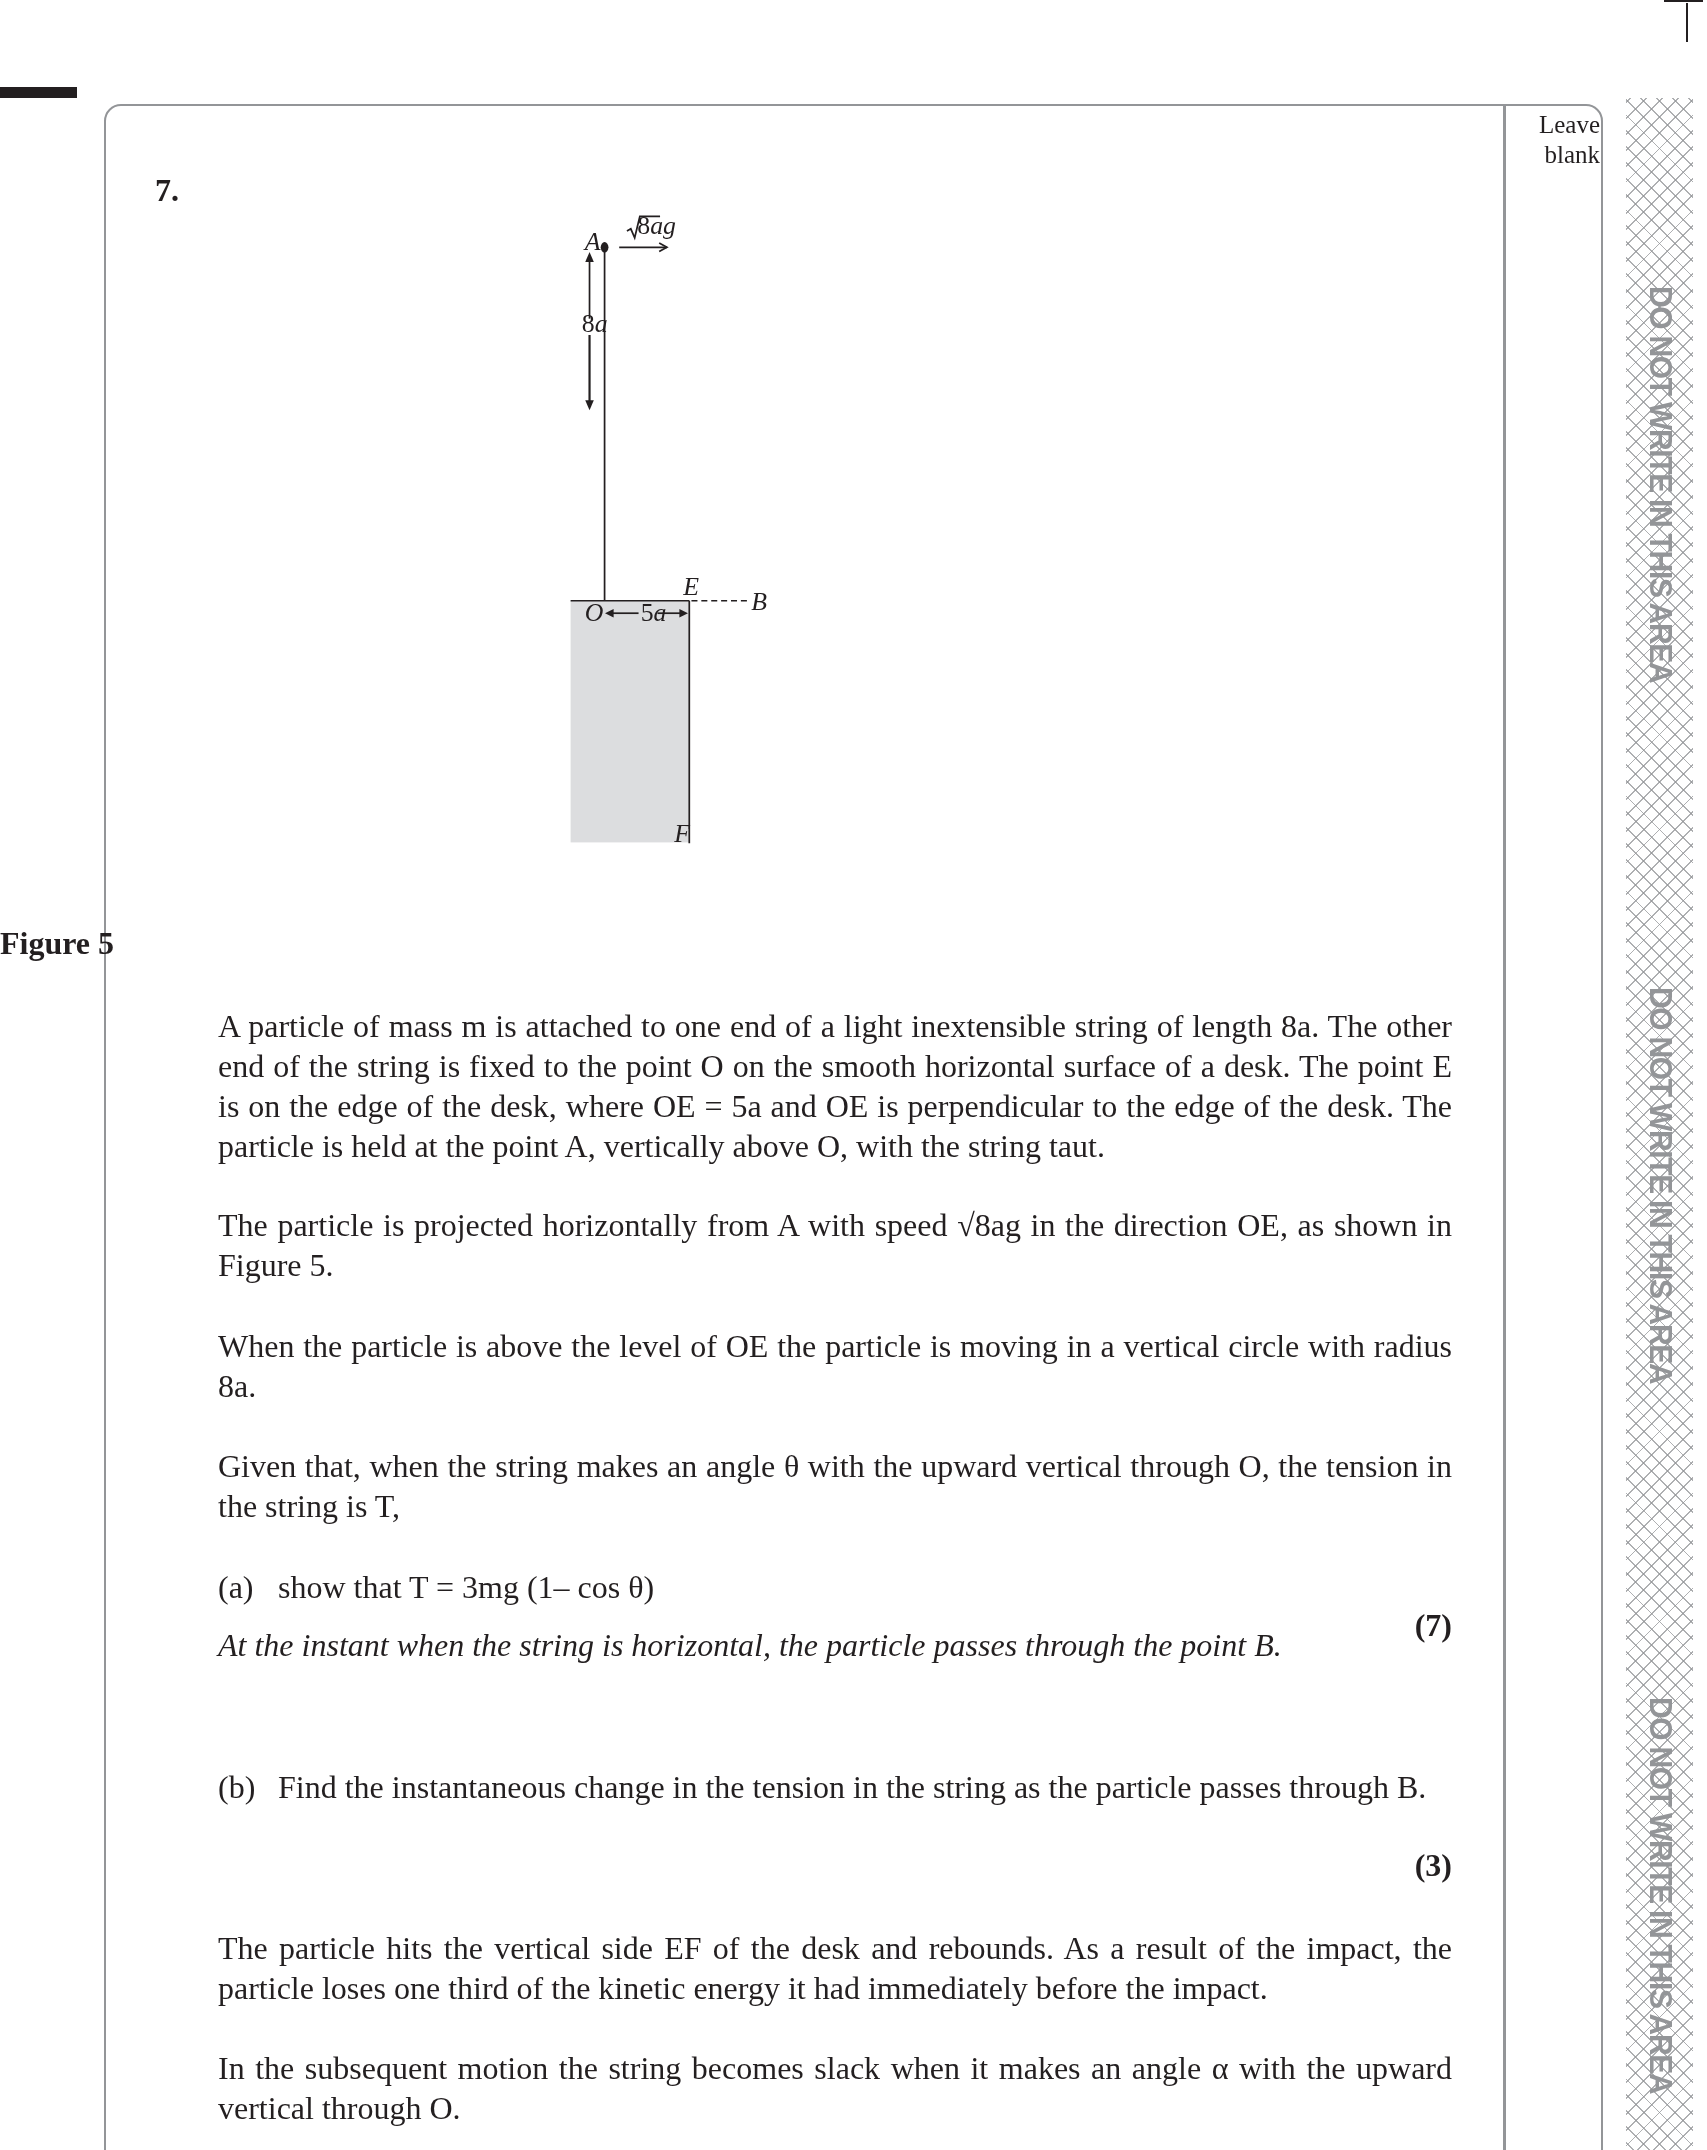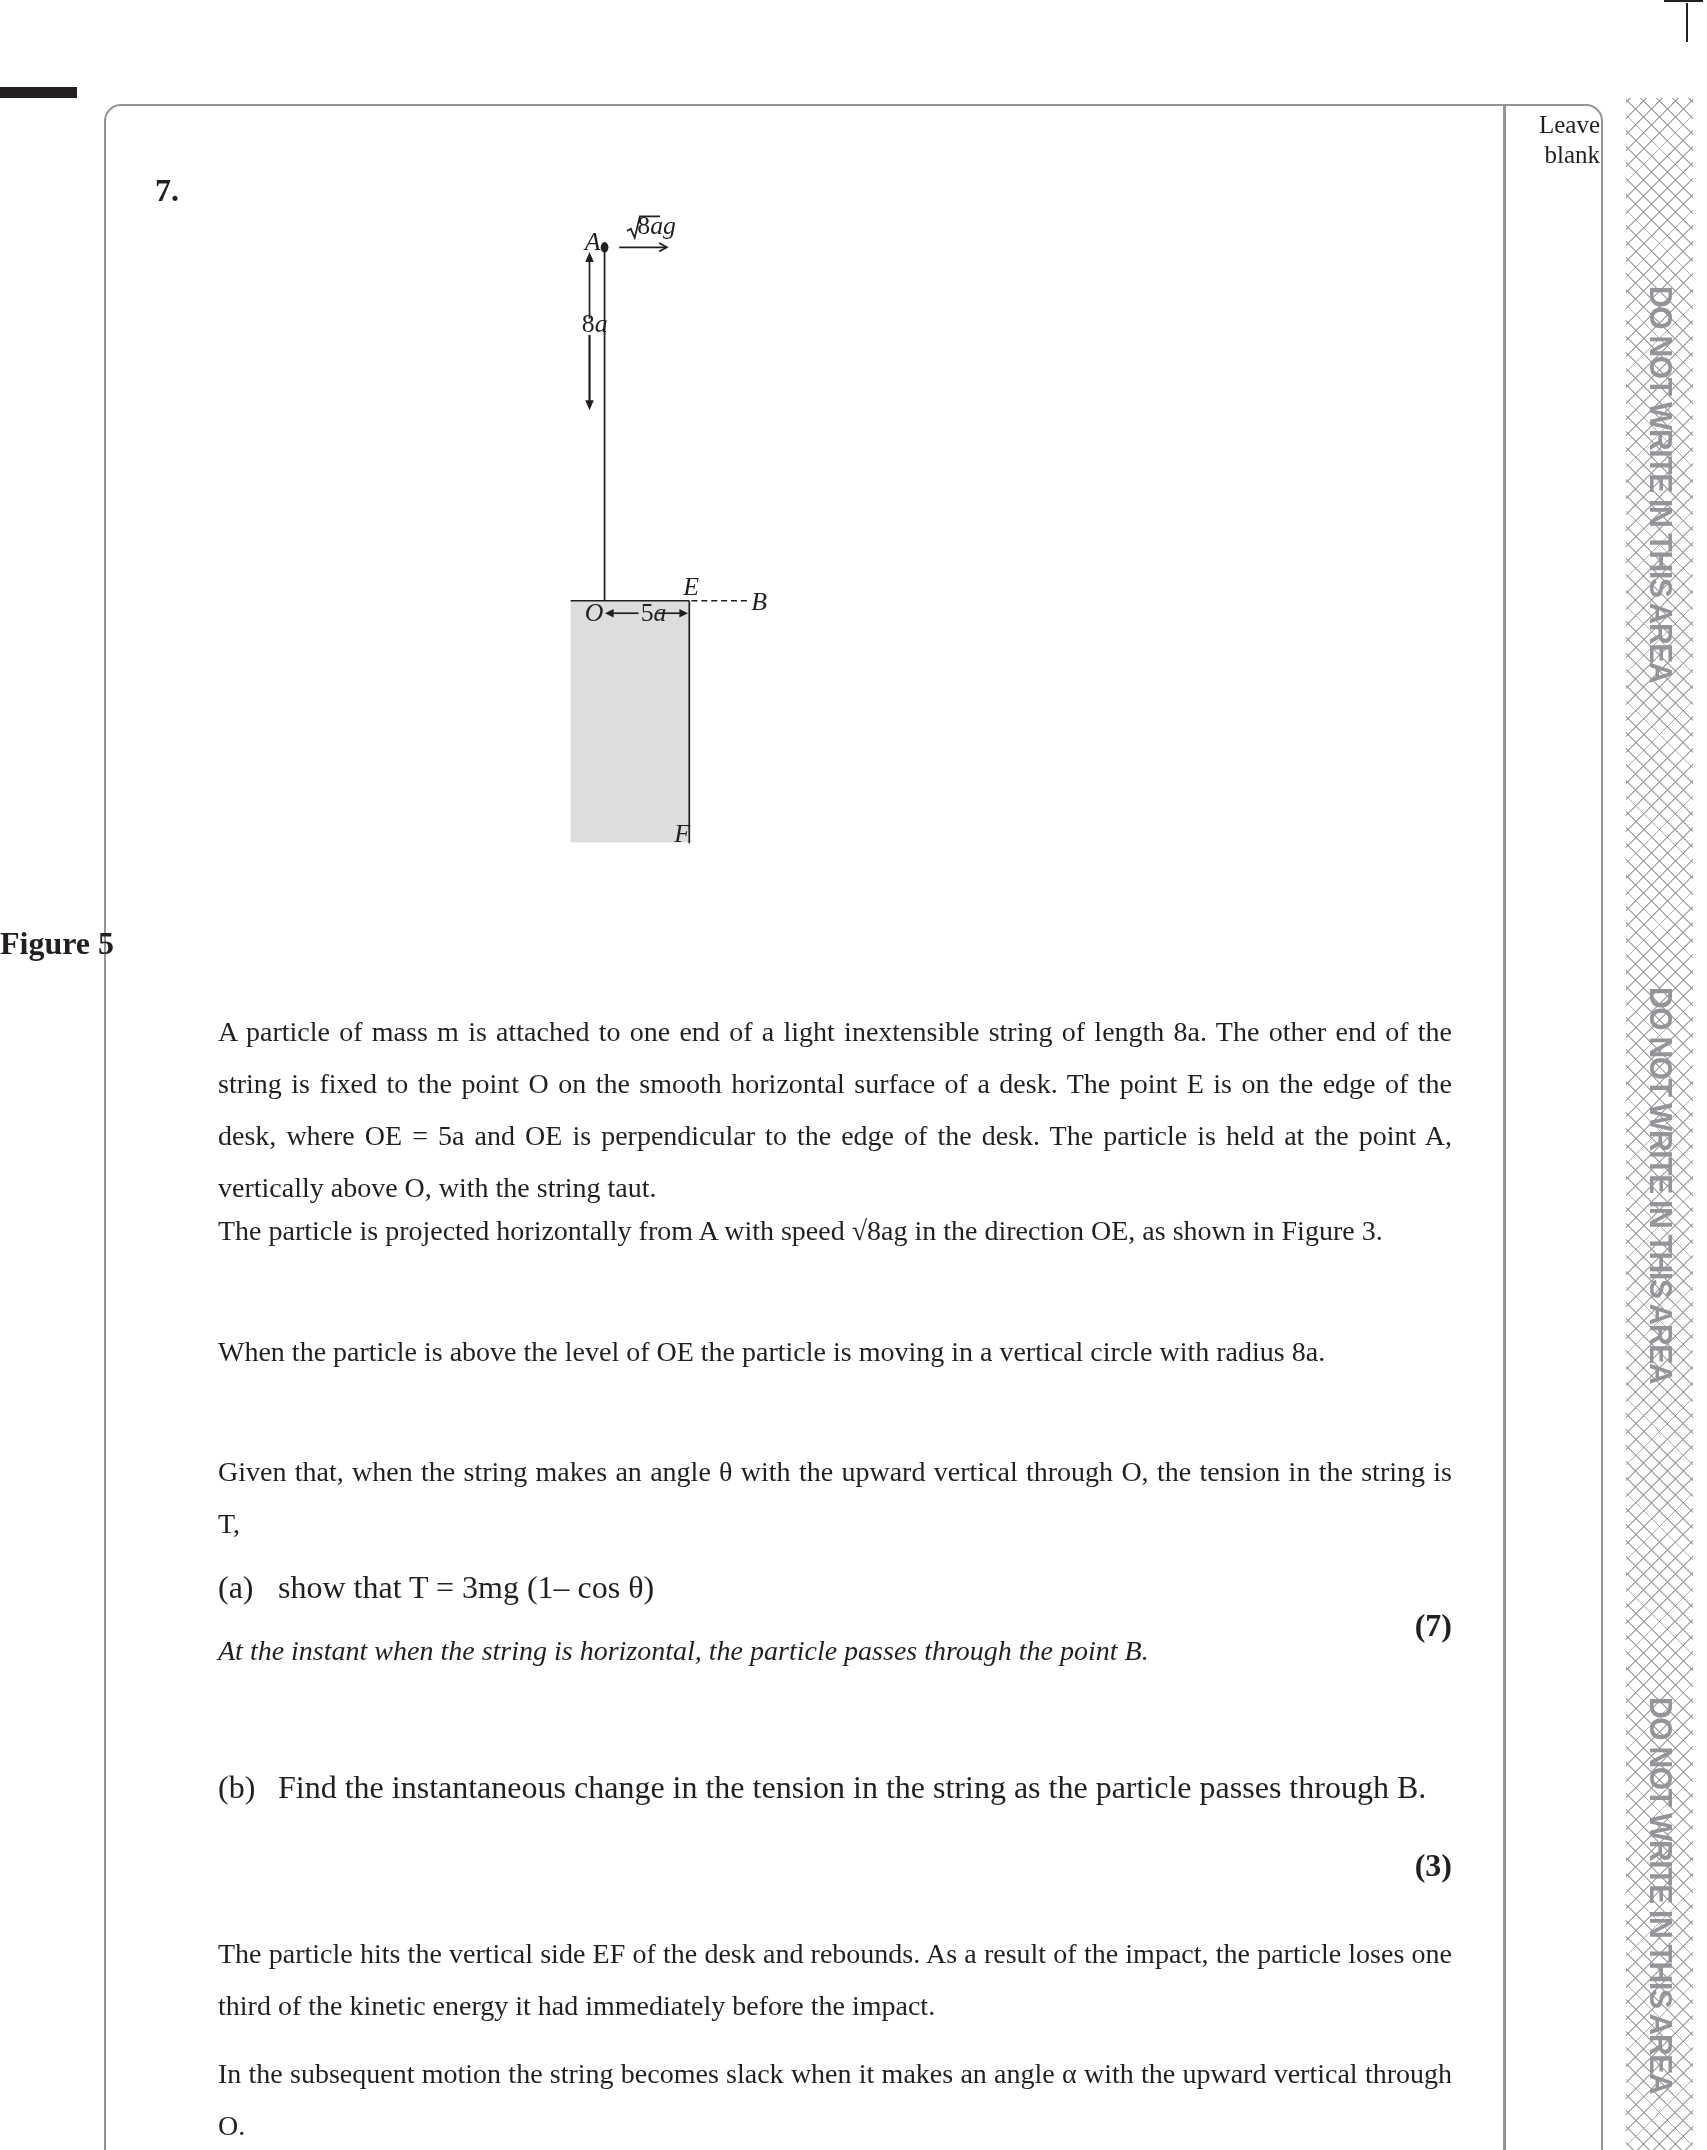--- a/index.html
+++ b/index.html
@@ -17,21 +17,21 @@
            background-image:
              repeating-linear-gradient(45deg, rgba(147,149,152,0.75) 0 1.3px, transparent 1.3px 11.2px),
              repeating-linear-gradient(-45deg, rgba(147,149,152,0.75) 0 1.3px, transparent 1.3px 11.2px); }
   .dnw { position:absolute; left:1626px; width:67px; display:flex; align-items:center; justify-content:center; }
   .dnw span { writing-mode:vertical-rl; font-family:"Liberation Sans","DejaVu Sans",sans-serif;
               font-weight:bold; font-size:30px; letter-spacing:-1.3px; color:#939598;
               transform:scaleX(1.05); white-space:nowrap; }
   .qnum { position:absolute; left:155px; top:172px; font-size:32px; font-weight:bold; }
   .fig-caption { position:absolute; left:0; width:1505px; top:925px; text-align:left;
                  font-size:32px; font-weight:bold; }
-  .body-text { position:absolute; left:218px; width:1234px; font-size:28px; line-height:52px;
+  .body-text { position:absolute; left:218px; width:1234px; font-size:32px; line-height:40px;
                text-align:justify; }
   .marks { position:absolute; right:255px; font-size:32px; font-weight:bold; }
   .part { position:absolute; left:218px; width:1234px; font-size:32px; line-height:40px; }
   .part .lbl { position:absolute; left:0; top:0; }
   .part .txt { margin-left:60px; text-align:justify; display:block; }
   svg text { font-family:"Liberation Serif","DejaVu Serif",serif; }
 </style>
 </head>
 <body>
 
@@ -98,21 +98,21 @@
   <text x="268" y="1478" font-size="60" font-style="italic" fill="#231f20">F</text>
 
   <polyline points="158,58 167,53 176,74 188,24 235,24" fill="none" stroke="#231f20" stroke-width="4"></polyline>
   <text x="182" y="66" font-size="60" fill="#231f20">8<tspan font-style="italic">ag</tspan></text>
 </svg>
 
 <div class="fig-caption">Figure 5</div>
 
 <div class="body-text" style="top:1006px;">A particle of mass m is attached to one end of a light inextensible string of length 8a. The other end of the string is fixed to the point O on the smooth horizontal surface of a desk. The point E is on the edge of the desk, where OE = 5a and OE is perpendicular to the edge of the desk. The particle is held at the point A, vertically above O, with the string taut.</div>
 
-<div class="body-text" style="top:1205px;">The particle is projected horizontally from A with speed √8ag in the direction OE, as shown in Figure 3.</div>
+<div class="body-text" style="top:1205px;">The particle is projected horizontally from A with speed √8ag in the direction OE, as shown in Figure 5.</div>
 
 <div class="body-text" style="top:1326px;">When the particle is above the level of OE the particle is moving in a vertical circle with radius 8a.</div>
 
 <div class="body-text" style="top:1446px;">Given that, when the string makes an angle θ with the upward vertical through O, the tension in the string is T,</div>
 
 <div class="part" style="top:1567px;">
   <span class="lbl">(a)</span>
   <span class="txt">show that T = 3mg (1– cos θ)</span>
 </div>
 <div class="marks" style="top:1607px;">(7)</div>

